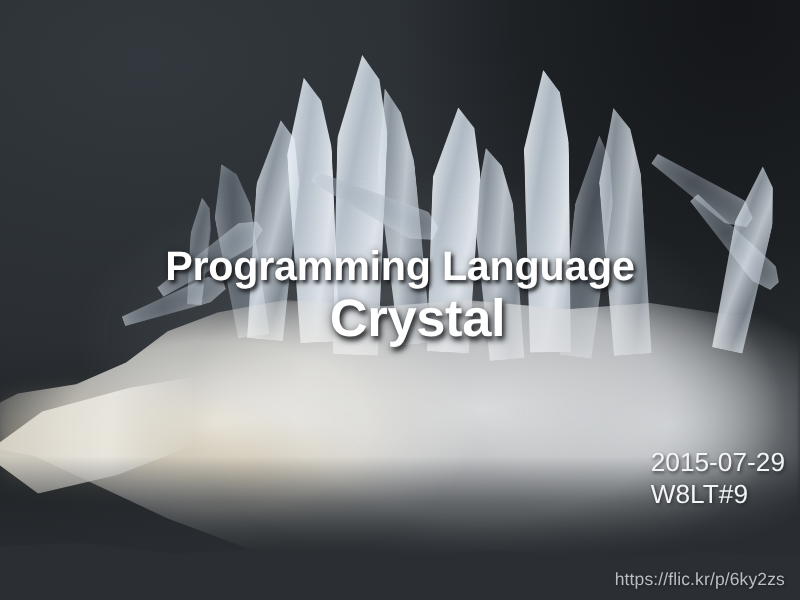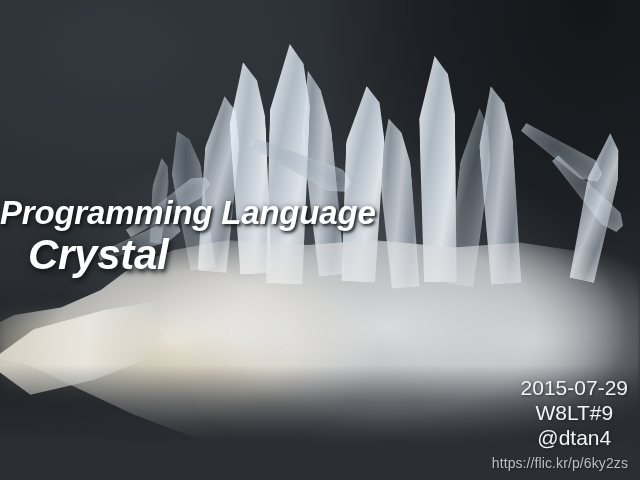--- a/index.html
+++ b/index.html
@@ -155,22 +155,21 @@
     background: radial-gradient(ellipse at 50% 50%, rgba(226,232,238,.18) 0%, rgba(226,232,238,0) 70%);
     filter: blur(8px);
   }
 
   
   .title-block {
     position: absolute;
     left: 0;
     top: 196px;
     width: 100%;
-    text-align: left;
-    font-style: italic;
+    text-align: center;
   }
   .title-line1 {
     font-size: 33px;
     font-weight: bold;
     color: #ffffff;
     letter-spacing: -0.2px;
     line-height: 1.06;
     text-shadow:
       2px 2px 3px rgba(20,22,25,.85),
       0 1px 6px rgba(20,22,25,.55);
@@ -183,22 +182,22 @@
     line-height: 1.16;
     text-shadow:
       2px 3px 4px rgba(20,22,25,.85),
       0 1px 8px rgba(20,22,25,.55);
     padding-left: 28px;
   }
 
   .meta-block {
     position: absolute;
     right: 12px;
-    top: 376px;
-    text-align: center;
+    top: 359px;
+    text-align: left;
     font-size: 21px;
     color: #f2f4f6;
     line-height: 1.18;
     text-shadow: 1px 1px 3px rgba(24,27,30,.75);
   }
   .meta-line { white-space: nowrap; }
 
   .credit {
     position: absolute;
     right: 12px;
@@ -298,18 +297,17 @@
   </div>
 
   <div class="title-block">
     <div class="title-line1">Programming Language</div>
     <div class="title-line2">Crystal</div>
   </div>
 
   <div class="meta-block">
     <div class="meta-line">2015-07-29</div>
     <div class="meta-line">W8LT#9</div>
-    <div class="meta-line">@dtan4</div>
   </div>
 
   <div class="credit">https://flic.kr/p/6ky2zs</div>
 
 </div>
 
 </body></html>

